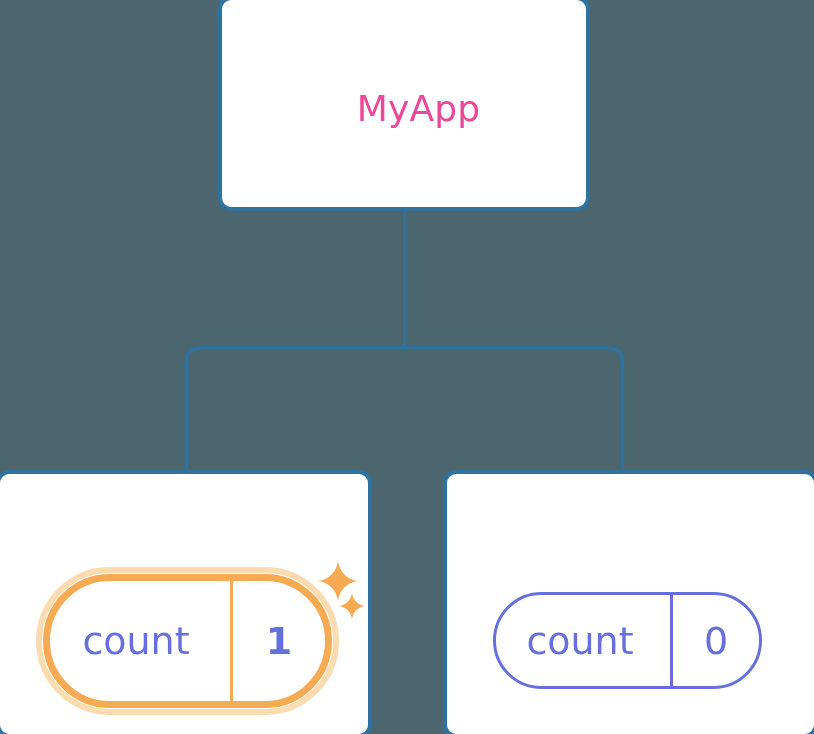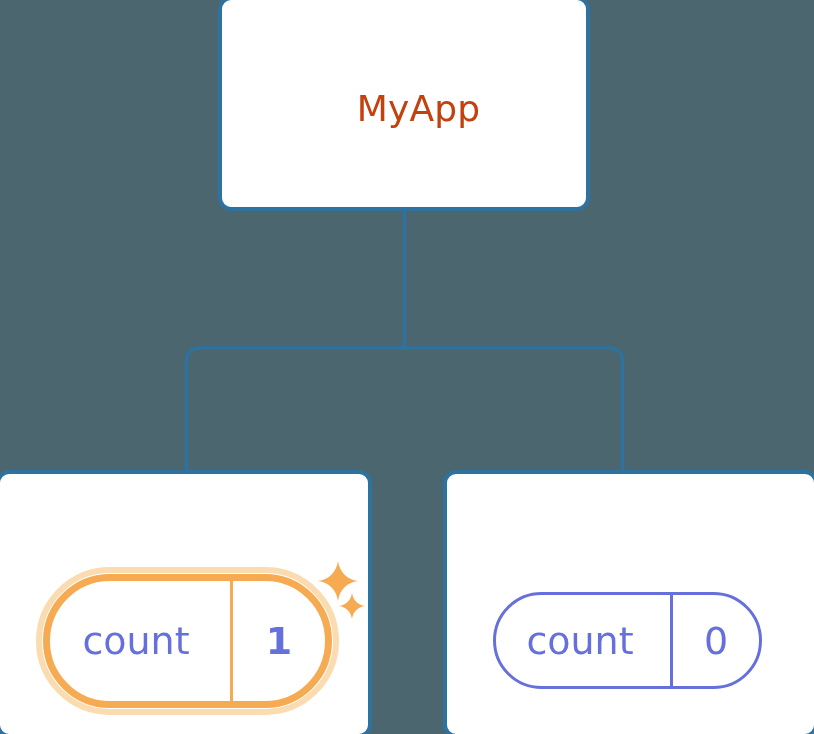--- a/index.html
+++ b/index.html
@@ -38,21 +38,21 @@
     background: #ffffff;
     border: 4px solid #2e72a0;
     border-radius: 13px;
   }
 
   .node-title {
     position: absolute;
     left: 0;
     right: 0;
     text-align: center;
-    color: #c2410c;
+    color: #ec4899;
     font-size: 36px;
     font-weight: 400;
     letter-spacing: 0.2px;
     white-space: nowrap;
     padding-left: 29px;
   }
 
   #node-myapp {
     left: 218px;
     top: -4px;

